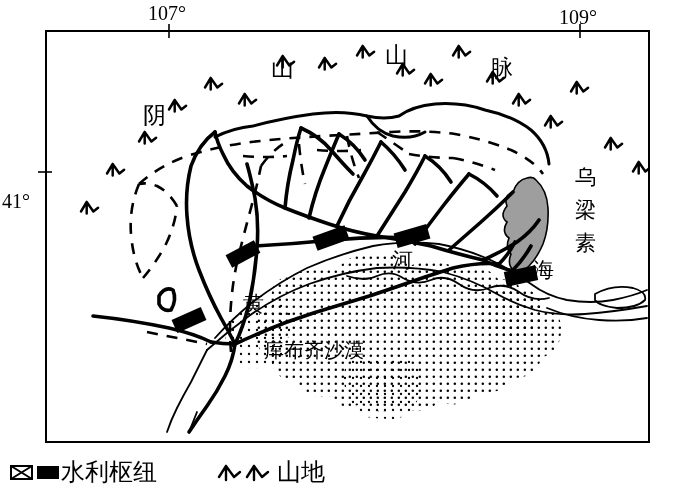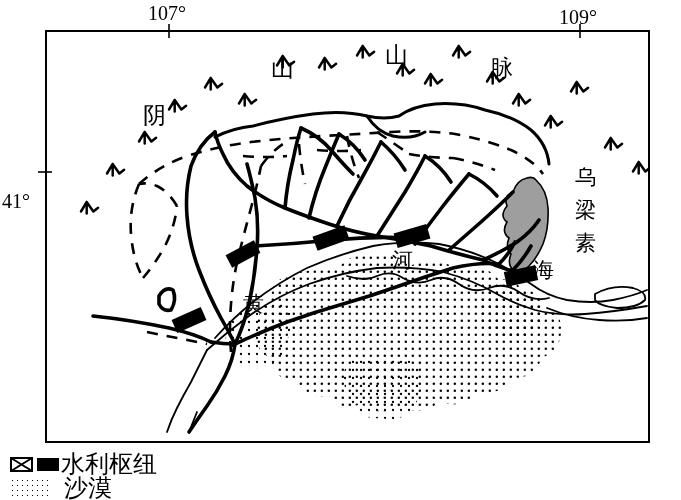--- a/index.html
+++ b/index.html
@@ -49,21 +49,20 @@
   .m-lake{font-size:21px;}
   .m-river{font-size:21px;}
   .m-desert{font-size:20px;}
 
   
   #legend{
     position:absolute;
     left:10px;top:452px;
     width:661px;height:40px;
     display:flex;
-    flex-direction:column;
   }
   .leg-item{
     display:flex;
     align-items:center;
     white-space:nowrap;
   }
   .leg-text{
     font-family:"Liberation Serif","DejaVu Serif",serif;
     font-size:24px;
     color:#000;
@@ -340,45 +339,53 @@
     <div class="mlabel m-range" style="left:443px;top:25px">脉</div>
 
     <div class="mlabel m-lake" style="left:528px;top:135px">乌</div>
     <div class="mlabel m-lake" style="left:528px;top:168px">梁</div>
     <div class="mlabel m-lake" style="left:528px;top:201px">素</div>
     <div class="mlabel m-lake" style="left:486px;top:228px">海</div>
 
     <div class="mlabel m-river" style="left:196px;top:262px">黄</div>
     <div class="mlabel m-river" style="left:345px;top:218px">河</div>
 
+    <div class="mlabel m-desert" style="left:217px;top:308px">库布齐沙漠</div>
   </div>
 
   <div id="legend">
 
     <div class="leg-item">
       <span class="sym-xbox">
         <svg width="23" height="15" viewBox="0 0 23 15">
           <rect x="1" y="1" width="21" height="13" fill="#fff" stroke="#000" stroke-width="2"></rect>
           <path d="M1,1 L22,14 M22,1 L1,14" stroke="#000" stroke-width="2" fill="none"></path>
         </svg>
       </span>
       <span class="sym-block"></span>
       <span class="leg-text">水利枢纽</span>
     </div>
 
     <div class="leg-gap"></div>
 
 
     <div class="leg-gap"></div>
 
+    <div class="leg-item">
+      <span class="sym-mtn">
+        <svg width="56" height="22" viewBox="0 0 56 22">
+          <g fill="none" stroke="#000" stroke-width="2.4" stroke-linecap="round" stroke-linejoin="round">
+            <path d="M2,16 L9,5 L17,16 M9,5 L9,19 M17,16 L23,11"></path>
+            <path d="M30,16 L37,5 L45,16 M37,5 L37,19 M45,16 L51,11"></path>
+          </g>
+        </svg>
+      </span>
+      <span class="leg-text">山地</span>
+    </div>
 
     <div class="leg-gap-sm"></div>
 
 
     <div class="leg-gap-sm"></div>
 
-    <div class="leg-item">
-      <span class="sym-sand"></span>
-      <span class="leg-text">沙漠</span>
-    </div>
 
   </div>
 </div>
 
 </body></html>

